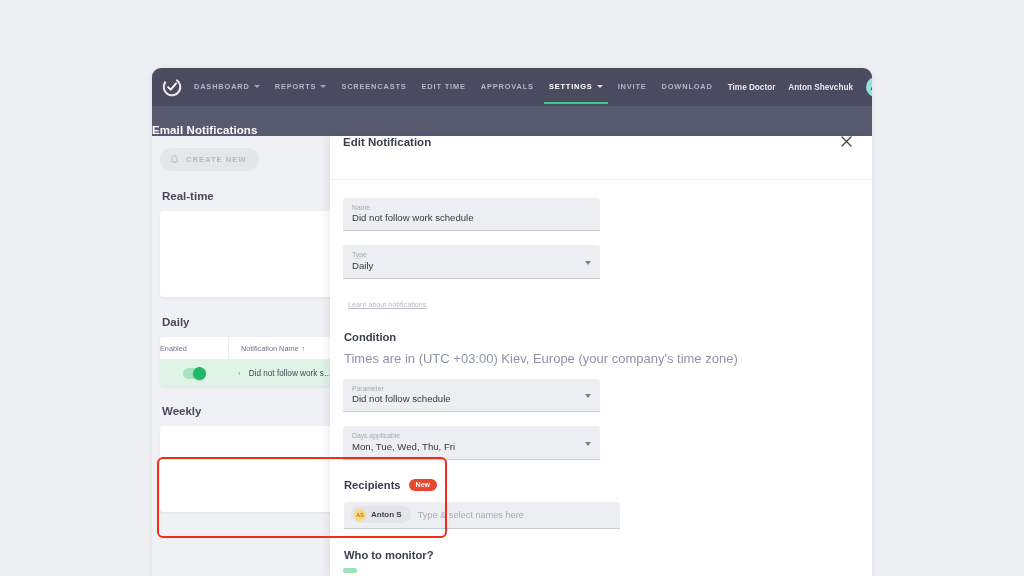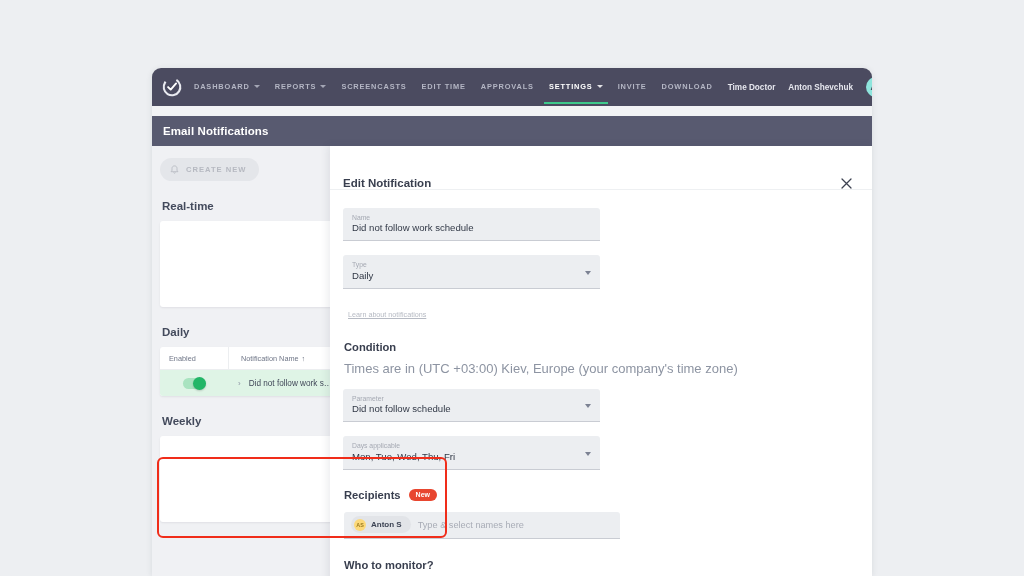--- a/index.html
+++ b/index.html
@@ -112,23 +112,21 @@
     justify-content: center;
     letter-spacing: .3px;
     cursor: pointer;
   }
 
   
   #page-title-band {
     height: 30px;
     background: #585a70;
     display: flex;
-    align-items: center;
-    padding-left: 11px;
-    margin-top: 10px;
+    align-items: flex-end;
   }
   #page-title {
     color: #ffffff;
     font-size: 11.5px;
     font-weight: bold;
     letter-spacing: .1px;
   }
 
   
   #app-body {
@@ -187,21 +185,21 @@
     align-items: center;
     border-bottom: 1px solid #eceef0;
   }
   .th {
     font-size: 7.3px;
     color: #6f7687;
     display: flex;
     align-items: center;
     gap: 3px;
   }
-  .th-enabled { width: 68px; padding-left: 9px; }
+  .th-enabled { width: 68px; }
   .th-name { flex: 1; padding-left: 12px; border-left: 1px solid #eceef0; height: 23px; }
   .sort-arrow { font-size: 7px; color: #5a6173; }
 
   .tbl-row {
     display: flex;
     align-items: center;
     height: 26px;
     background: #dff4e6;
   }
   .td-enabled {
@@ -247,21 +245,21 @@
     width: 542px;
     height: 440px;
     background: #ffffff;
     box-shadow: -2px 0 8px rgba(50,55,75,0.10);
     overflow: hidden;
   }
 
   #drawer-header {
     height: 44px;
     display: flex;
-    align-items: flex-end;
+    align-items: flex-start;
     padding: 0 20px 0 13px;
     border-bottom: 1px solid #eef0f2;
   }
   #drawer-title {
     font-size: 11.5px;
     font-weight: bold;
     color: #383e4e;
   }
   #drawer-close {
     margin-left: auto;

